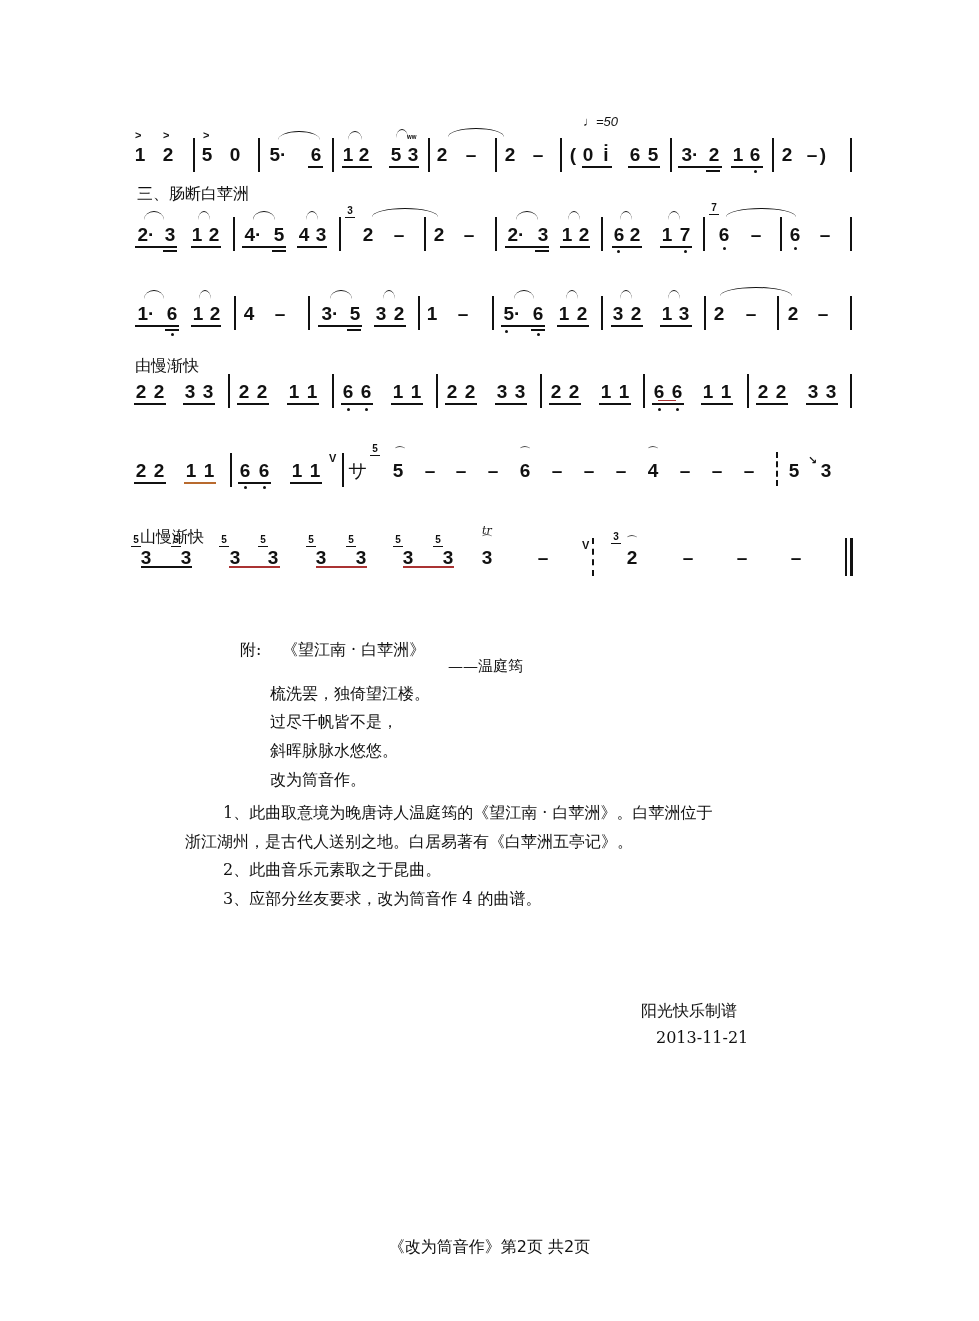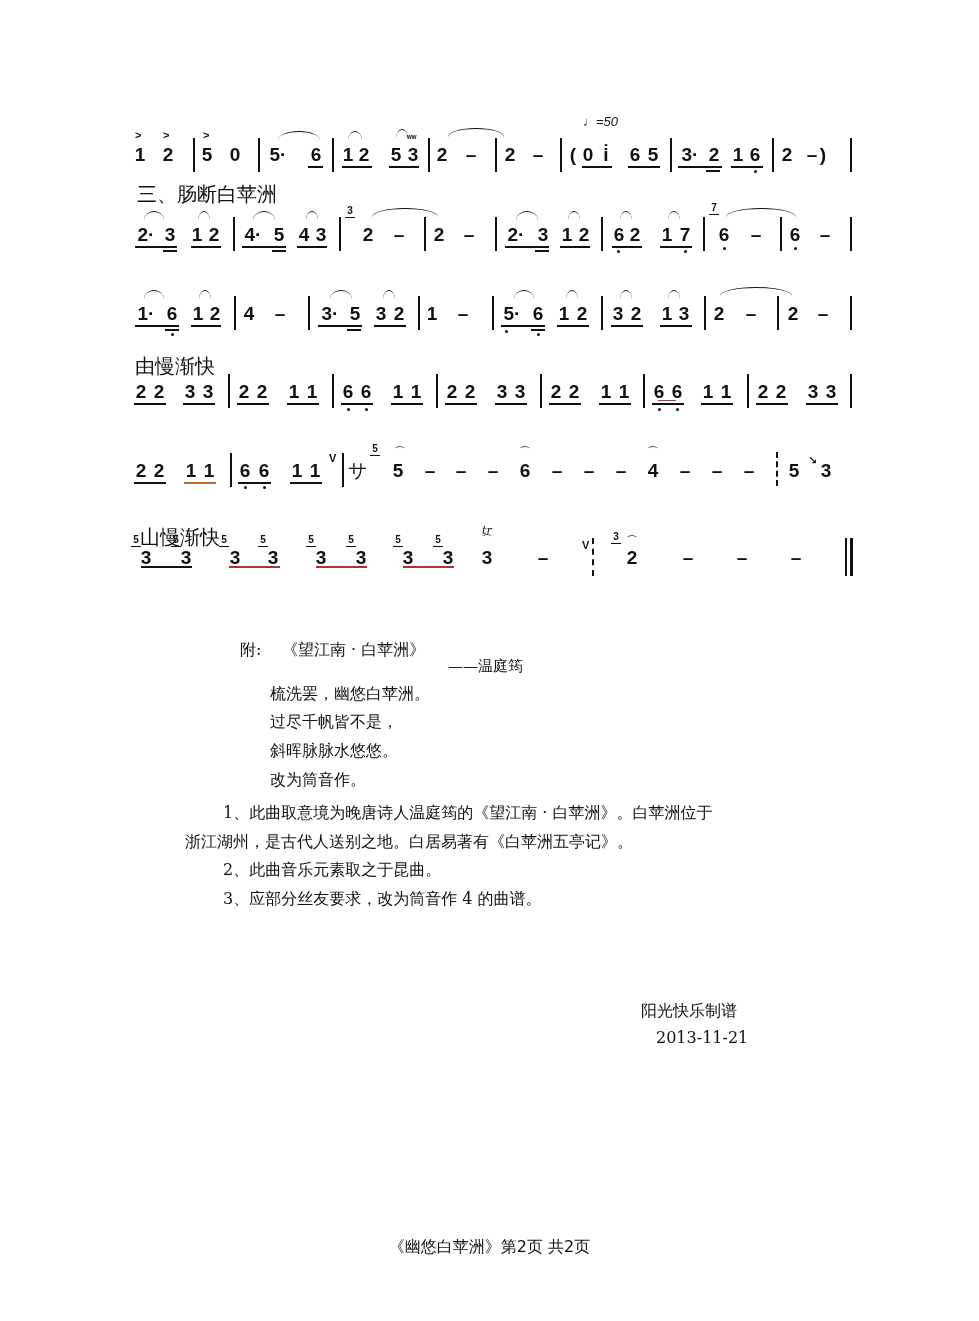--- a/index.html
+++ b/index.html
@@ -11,21 +11,21 @@
   .bar { position:absolute; width:2px; background:#111; height:34px; }
   .bar.dashed { background:none; border-left:2px dashed #111; width:0; }
   .bar.final { width:3px; }
   .ul { position:absolute; height:2px; background:#111; }
   .ul.red { background:#a33; }
   .dot { position:absolute; width:3px; height:3px; border-radius:50%; background:#111; }
   .arc { position:absolute; border-top:1.6px solid #111; border-radius:50% 50% 0 0 / 100% 100% 0 0; height:8px; }
   .acc { position:absolute; font-size:11px; font-weight:bold; line-height:10px; }
   .grace { position:absolute; font-size:10px; font-weight:bold; line-height:10px; text-align:center; width:10px; }
   .grace .gu { display:block; height:1px; background:#111; margin-top:1px; }
-  .label { position:absolute; font-family:"DejaVu Serif","Liberation Serif",serif; font-size:20px; line-height:18px; color:#111; }
+  .label { position:absolute; font-family:"DejaVu Serif","Liberation Serif",serif; font-size:16px; line-height:18px; color:#111; }
   .tempo { position:absolute; font-size:13px; line-height:14px;font-style:italic; }
   .fermata { position:absolute; font-size:12px; line-height:10px; width:12px; text-align:center; }
   .txt { position:absolute; font-family:"DejaVu Serif","Liberation Serif",serif; font-size:16px; line-height:20px; color:#111; white-space:nowrap; }
   .sig { position:absolute; font-family:"DejaVu Serif","Liberation Serif",serif; font-size:16px; color:#111; white-space:nowrap; }
   .footer { position:absolute; left:0; width:979px; top:1237px; text-align:center; font-size:16px; font-family:"DejaVu Sans","Liberation Sans",sans-serif; }
   .breath { position:absolute; font-size:11px; font-weight:bold; }
 </style>
 </head>
 <body>
 
@@ -354,26 +354,26 @@
   <span class="dash" style="left:681px;top:548px">–</span>
   <span class="dash" style="left:735px;top:548px">–</span>
   <span class="dash" style="left:789px;top:548px">–</span>
   <div class="bar" style="left:845px;top:538px;height:38px"></div>
   <div class="bar final" style="left:850px;top:538px;height:38px"></div>
 </div>
 
 <span class="txt" style="left:240px;top:640px">附:</span>
 <span class="txt" style="left:282px;top:640px">《望江南 · 白苹洲》</span>
 <span class="txt" style="left:448px;top:656px;font-size:15px">——温庭筠</span>
-<span class="txt" style="left:270px;top:684px">梳洗罢，幽悠白苹洲。</span>
+<span class="txt" style="left:270px;top:684px">梳洗罢，独倚望江楼。</span>
 <span class="txt" style="left:270px;top:712px">过尽千帆皆不是，</span>
 <span class="txt" style="left:270px;top:741px">斜晖脉脉水悠悠。</span>
 <span class="txt" style="left:270px;top:770px">改为筒音作。</span>
 
 <span class="txt" style="left:223px;top:803px">1、此曲取意境为晚唐诗人温庭筠的《望江南 · 白苹洲》。白苹洲位于</span>
 <span class="txt" style="left:185px;top:832px">浙江湖州，是古代人送别之地。白居易著有《白苹洲五亭记》。</span>
 <span class="txt" style="left:223px;top:860px">2、此曲音乐元素取之于昆曲。</span>
 <span class="txt" style="left:223px;top:889px">3、应部分丝友要求，改为筒音作 4 的曲谱。</span>
 
 <span class="sig" style="left:641px;top:1001px">阳光快乐制谱</span>
 <span class="sig" style="left:656px;top:1028px">2013-11-21</span>
 
-<div class="footer">《幽悠白苹洲》第2页 共2页</div>
+<div class="footer">《改为筒音作》第2页 共2页</div>
 
 </body></html>

